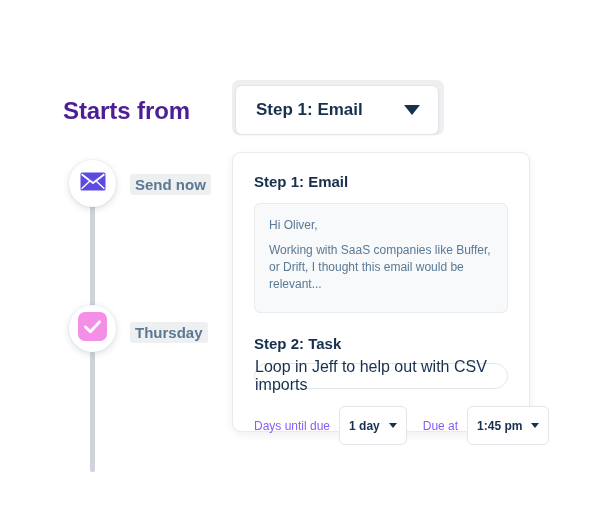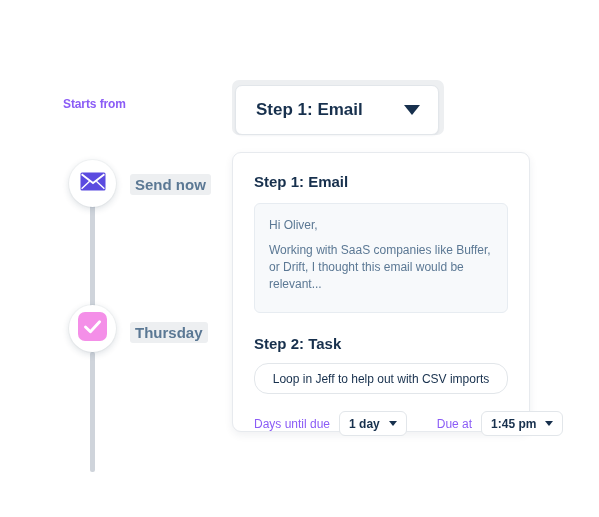--- a/index.html
+++ b/index.html
@@ -22,23 +22,23 @@
     left: 0;
     top: 0;
     width: 232px;
     height: 517px;
   }
 
   #starts-from-heading {
     position: absolute;
     left: 63px;
     top: 97px;
-    font-size: 12px;
-    font-weight: bold;
-    color: #8b5cf6;
+    font-size: 24px;
+    font-weight: bold;
+    color: #4c1d95;
     letter-spacing: -0.1px;
     white-space: nowrap;
   }
 
   .timeline-connector {
     position: absolute;
     left: 90px;
     width: 5px;
     background: #cfd4db;
     border-radius: 2px;
@@ -157,67 +157,67 @@
     margin: 0 0 8px 0;
     line-height: 1.42;
   }
   .email-body-line:last-child { margin-bottom: 4px; }
 
   #task-title { margin-top: 22px; }
 
   #task-input {
     margin-top: 11px;
     width: 100%;
-    height: 31px;
+    height: 26px;
     background: #ffffff;
     border: 1px solid #e2e6ea;
     border-radius: 14px;
     box-sizing: border-box;
     display: flex;
     align-items: center;
     justify-content: center;
-    font-size: 12px;
+    font-size: 16px;
     color: #17304d;
     cursor: text;
   }
 
   #task-meta-row {
     margin-top: 17px;
     display: flex;
     align-items: center;
     gap: 9px;
   }
   .meta-label {
     font-size: 12px;
     color: #8b5cf6;
     white-space: nowrap;
   }
   .mini-select {
-    height: 25px;
+    height: 39px;
     background: #ffffff;
     border: 1px solid #e2e6ea;
     border-radius: 6px;
     display: flex;
     align-items: center;
     gap: 9px;
     padding: 0 9px;
     font-size: 12px;
     font-weight: bold;
     color: #17304d;
     box-sizing: border-box;
     cursor: pointer;
     white-space: nowrap;
   }
   .caret-small {
     width: 0; height: 0;
     border-left: 4px solid transparent;
     border-right: 4px solid transparent;
     border-top: 5px solid #17304d;
   }
-  #due-at-label { margin-left: 21px; }
+  #due-at-label { margin-left: 7px; }
 </style>
 </head>
 <body>
 
 <div id="timeline-panel">
 
   <div id="starts-from-heading">Starts from</div>
 
   <div class="timeline-connector" id="connector-upper"></div>
   <div class="timeline-connector" id="connector-lower"></div>

